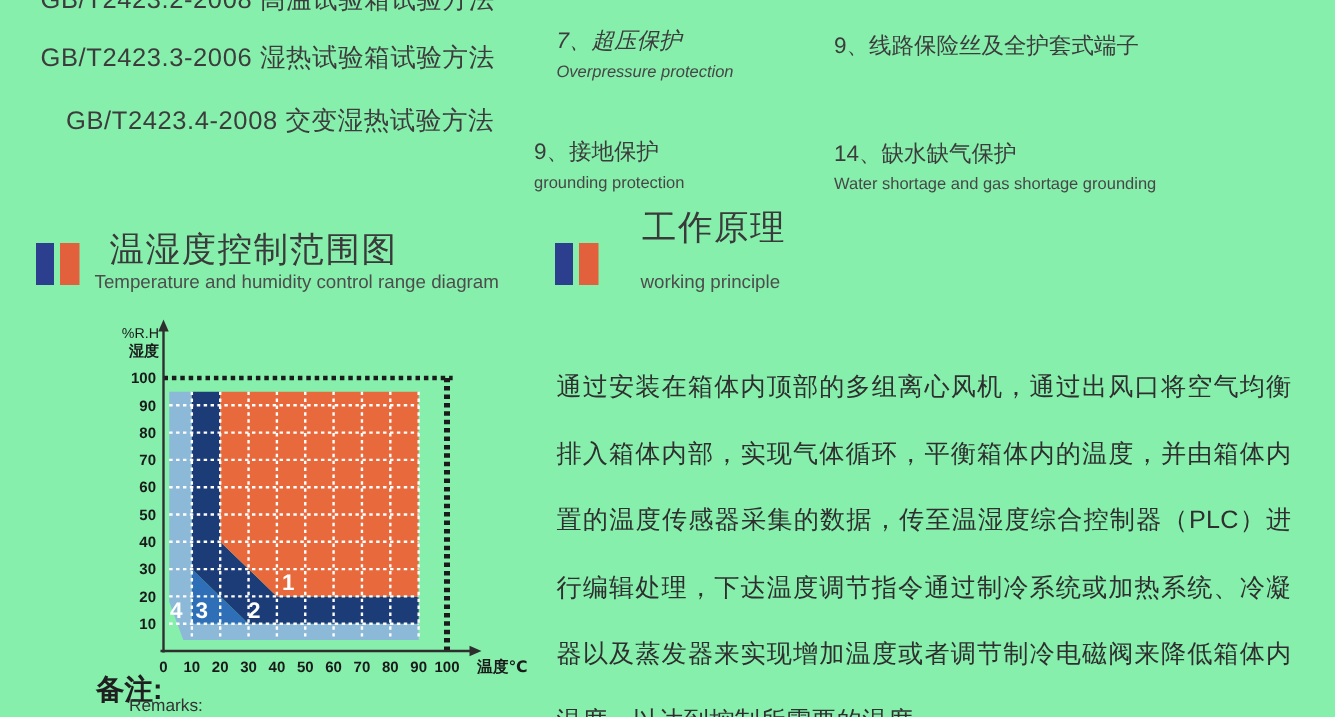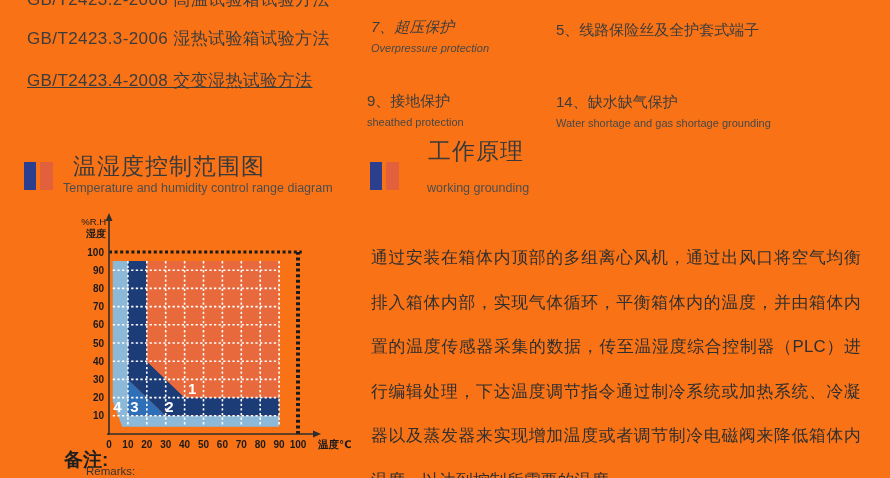--- a/index.html
+++ b/index.html
@@ -1,16 +1,16 @@
 <!DOCTYPE html>
 <html><head>
 <meta charset="utf-8">
 <style>
   html,body{margin:0;padding:0;background:#fff;}
-  .page{position:relative;width:890px;height:478px;background:#f97316;overflow:hidden;
+  .page{position:relative;width:890px;height:478px;background:#86efac;overflow:hidden;
         font-family:"Liberation Sans","DejaVu Sans",sans-serif;color:#3a3a3a;}
   .abs{position:absolute;}
   .std{font-size:17px;letter-spacing:.4px;color:#3c3c3c;white-space:nowrap;}
   .prot-zh{font-size:15px;color:#3c3c3c;white-space:nowrap;}
   .prot-en{font-size:11px;color:#474747;margin-top:5px;white-space:nowrap;}
   .sec-title{font-size:23px;color:#3a3a3a;letter-spacing:1px;white-space:nowrap;}
   .sec-sub{font-size:12.5px;color:#4d4d4d;white-space:nowrap;}
   .flag-bar{position:absolute;top:162px;width:12px;height:28px;}
   .flag-bar.r{width:13px;}
   .remark-zh{font-size:19px;font-weight:bold;color:#1f1f1f;}
@@ -19,47 +19,47 @@
         width:490px;letter-spacing:.2px;}
   svg{font-family:"Liberation Sans","DejaVu Sans",sans-serif;}
 </style>
 </head>
 <body>
 
 <div class="page">
 
   <div class="abs std" style="left:27px;top:-12px;">GB/T2423.2-2008 高温试验箱试验方法</div>
   <div class="abs std" style="left:27px;top:27px;">GB/T2423.3-2006 湿热试验箱试验方法</div>
-  <div class="abs std" style="left:27px;top:69px;text-decoration:underline;">GB/T2423.4-2008 交变湿热试验方法</div>
+  <div class="abs std" style="left:44px;top:69px;">GB/T2423.4-2008 交变湿热试验方法</div>
 
   <div class="abs" style="left:371px;top:18px;font-style:italic;">
     <div class="prot-zh">7、超压保护</div>
     <div class="prot-en">Overpressure protection</div>
   </div>
   <div class="abs" style="left:556px;top:21px;">
-    <div class="prot-zh">5、线路保险丝及全护套式端子</div>
+    <div class="prot-zh">9、线路保险丝及全护套式端子</div>
   </div>
-  <div class="abs" style="left:367px;top:92px;">
+  <div class="abs" style="left:356px;top:92px;">
     <div class="prot-zh">9、接地保护</div>
-    <div class="prot-en">sheathed protection</div>
+    <div class="prot-en">grounding protection</div>
   </div>
   <div class="abs" style="left:556px;top:93px;">
     <div class="prot-zh">14、缺水缺气保护</div>
     <div class="prot-en">Water shortage and gas shortage grounding</div>
   </div>
 
   <span class="flag-bar" style="left: 24px; background-color: rgb(44, 62, 142);"></span>
   <span class="flag-bar r" style="left: 40px; background-color: rgb(226, 96, 60);"></span>
   <div class="abs sec-title" style="left:73px;top:151px;">温湿度控制范围图</div>
   <div class="abs sec-sub" style="left:63px;top:181px;">Temperature and humidity control range diagram</div>
 
   <span class="flag-bar" style="left: 370px; background-color: rgb(44, 62, 142);"></span>
   <span class="flag-bar r" style="left: 386px; background-color: rgb(226, 96, 60);"></span>
   <div class="abs sec-title" style="left:428px;top:136px;">工作原理</div>
-  <div class="abs sec-sub" style="left:427px;top:181px;">working grounding</div>
+  <div class="abs sec-sub" style="left:427px;top:181px;">working principle</div>
 
   <svg id="range-chart" class="abs" style="left:55px;top:208px;" width="300" height="245" viewBox="0 0 300 245">
       <g>
         <polygon points="57.8,53.1 72.9,53.1 72.9,207.8 224.1,207.8 224.1,218.7 67.2,218.7 57.8,193.2" fill="#8DB9D9"></polygon>
         <polygon points="72.9,171.4 72.9,207.8 110.7,207.8" fill="#2F6FB7"></polygon>
         <polygon points="72.9,53.1 91.8,53.1 91.8,153.2 129.6,189.6 224.1,189.6 224.1,207.8 110.7,207.8 72.9,171.4" fill="#1C3C78"></polygon>
         <polygon points="91.8,53.1 224.1,53.1 224.1,189.6 129.6,189.6 91.8,153.2" fill="#E7693C"></polygon>
       </g>
       <g stroke="#fff" stroke-width="1.6" stroke-dasharray="2.3 2.3">
         <line x1="72.9" y1="53.099999999999994" x2="72.9" y2="218.72"></line>

